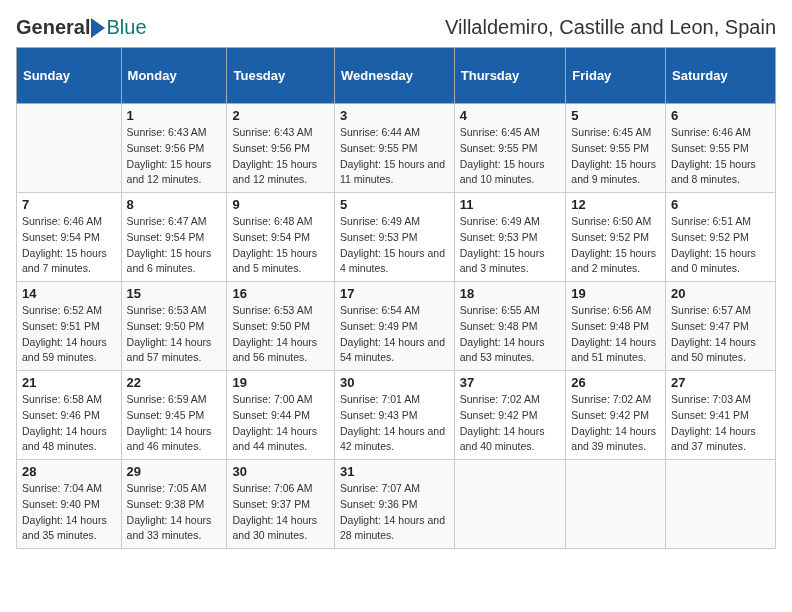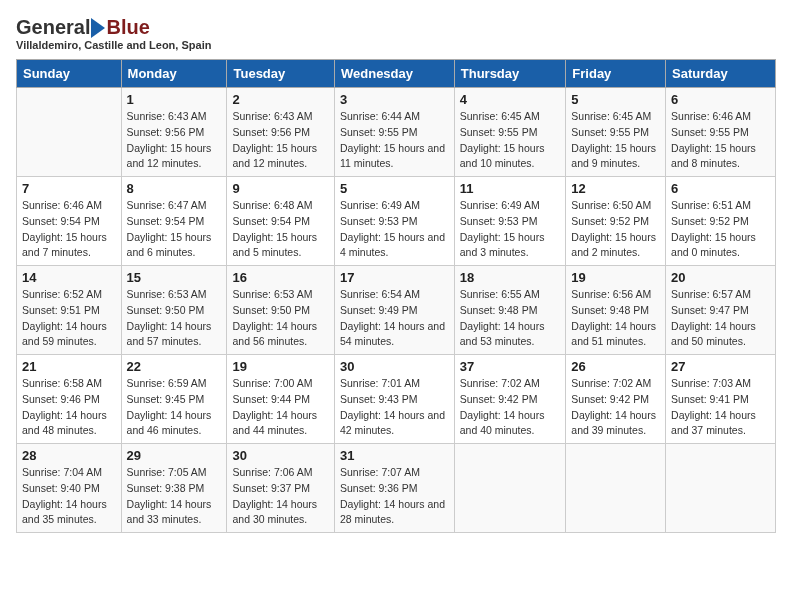--- a/index.html
+++ b/index.html
@@ -8,66 +8,64 @@
       background: #fff;
       width: 792px;
       min-height: 612px;
       padding: 16px;
     }
     .header {
       display: flex;
       justify-content: space-between;
       align-items: flex-start;
       margin-bottom: 8px;
-      flex-direction: column;
     }
     .logo {
       display: flex;
       flex-direction: column;
       align-items: flex-start;
     }
     .logo-text {
       display: flex;
       align-items: center;
       font-size: 20px;
       font-weight: bold;
       color: #333;
     }
     .logo-general { color: #333; font-weight: bold; }
-    .logo-blue { color: #7f1d1d; font-weight: bold; }
+    .logo-blue { color: #0f766e; font-weight: normal; }
     .logo-icon {
       width: 14px;
       height: 20px;
       margin-left: 1px;
       margin-right: 1px;
     }
     .title-block {
       text-align: right;
     }
     .main-title {
       font-size: 42px;
       font-weight: bold;
       color: #333;
       line-height: 1.1;
     }
     .subtitle {
-      font-size: 11px;
-      color: #333;
-      font-weight: bold;
+      font-size: 20px;
+      color: #333;
     }
     table {
       width: 100%;
       border-collapse: collapse;
       font-size: 11px;
     }
     thead tr th {
       background-color: #1a5fa8;
       color: #fff;
       text-align: left;
-      padding: 6px 6px;
+      padding: 20px 6px;
       font-size: 13px;
       font-weight: bold;
       border: 1px solid #aaa;
     }
     tbody tr td {
       border: 1px solid #ccc;
       vertical-align: top;
       padding: 4px 5px;
       min-height: 80px;
       background: #fff;

